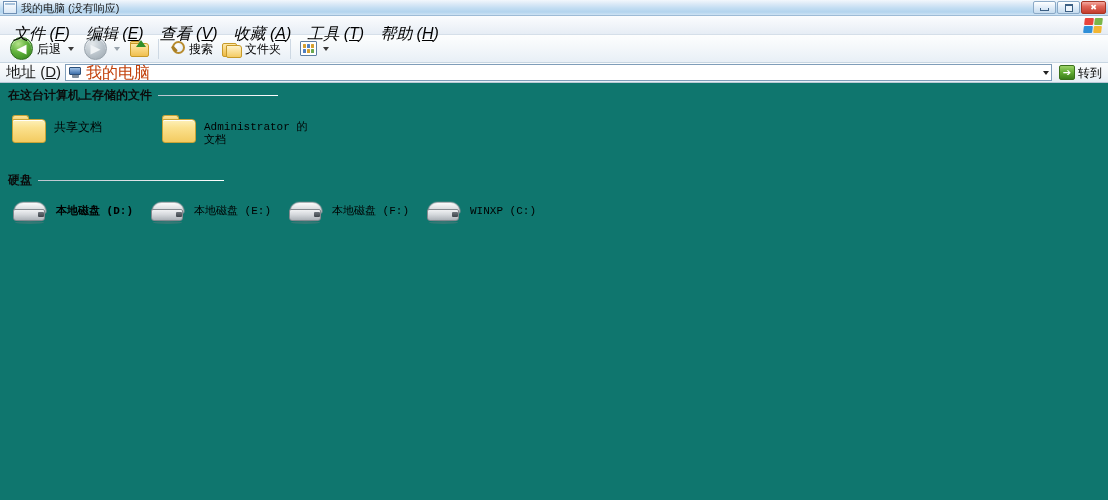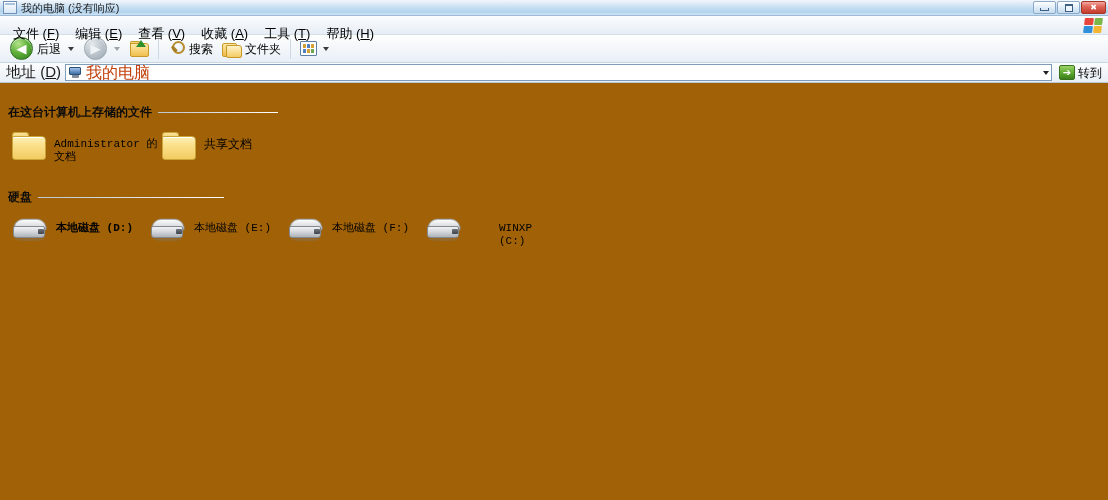--- a/index.html
+++ b/index.html
@@ -97,26 +97,27 @@
     height: 19px;
     background: linear-gradient(to bottom, #fbfcfe 0%, #f0f4f9 55%, #e6edf5 100%);
     border-bottom: 1px solid #d5dfe9;
     display: flex;
     align-items: center;
     padding-left: 6px;
     position: relative;
     box-sizing: border-box;
   }
   .menu-item {
-    font-size: 13px;
+    font-size: 16px;
     padding: 17px 9px 1px 7px;
     white-space: nowrap;
     color: #000;
     cursor: default;
     line-height: 15px;
+    font-style: italic;
   }
   .menu-item .acc { text-decoration: underline; }
   .winflag {
     position: absolute;
     right: 6px; top: 2px;
     width: 18px; height: 15px;
     display: grid;
     grid-template-columns: 1fr 1fr;
     grid-template-rows: 1fr 1fr;
     gap: 1px;
@@ -343,24 +344,24 @@
     color: #ffffff;
     font-size: 10px;
     font-weight: bold;
     box-sizing: border-box;
   }
   .go-label { font-size: 12px; line-height: 14px; }
 
   
   .content {
     flex: 1 1 auto;
-    background: #a16207;
+    background: #0f766e;
     overflow: hidden;
     position: relative;
-    padding-top: 22px;
+    padding-top: 5px;
   }
   .group { margin-bottom: 2px; }
   .group-header {
     display: flex;
     align-items: center;
     gap: 6px;
     padding-left: 8px;
     margin-bottom: 9px;
   }
   .group-title {
@@ -646,28 +647,28 @@
       <div class="group-header">
         <span class="group-title">在这台计算机上存储的文件</span>
         <span class="group-rule"></span>
       </div>
       <div class="items-row">
         <div class="item wide">
           <span class="ico-folder">
               <i class="tab"></i>
               <i class="body"></i>
             </span>
-          <span class="item-label">Administrator 的文档</span>
+          <span class="item-label cjk">共享文档</span>
         </div>
         <div class="item wide">
           <span class="ico-folder">
               <i class="tab"></i>
               <i class="body"></i>
             </span>
-          <span class="item-label cjk">共享文档</span>
+          <span class="item-label">Administrator 的文档</span>
         </div>
       </div>
     </div>
 
     <div class="group" style="margin-top:24px;">
       <div class="group-header">
         <span class="group-title">硬盘</span>
         <span class="group-rule" style="width:186px;"></span>
       </div>
       <div class="items-row">
@@ -698,20 +699,20 @@
             </span>
           <span class="item-label" style="padding-top:7px;">本地磁盘 (F:)</span>
         </div>
         <div class="item" style="width:138px;">
           <span class="ico-hdd">
               <i class="top"></i>
               <i class="base"></i>
               <i class="slot"></i>
               <i class="shadow"></i>
             </span>
-          <span class="item-label" style="padding-top:7px;margin-left:29px;">WINXP (C:)</span>
+          <span class="item-label" style="padding-top:7px;">WINXP (C:)</span>
         </div>
       </div>
     </div>
 
 
   </div>
 </div>
 
 </body></html>

